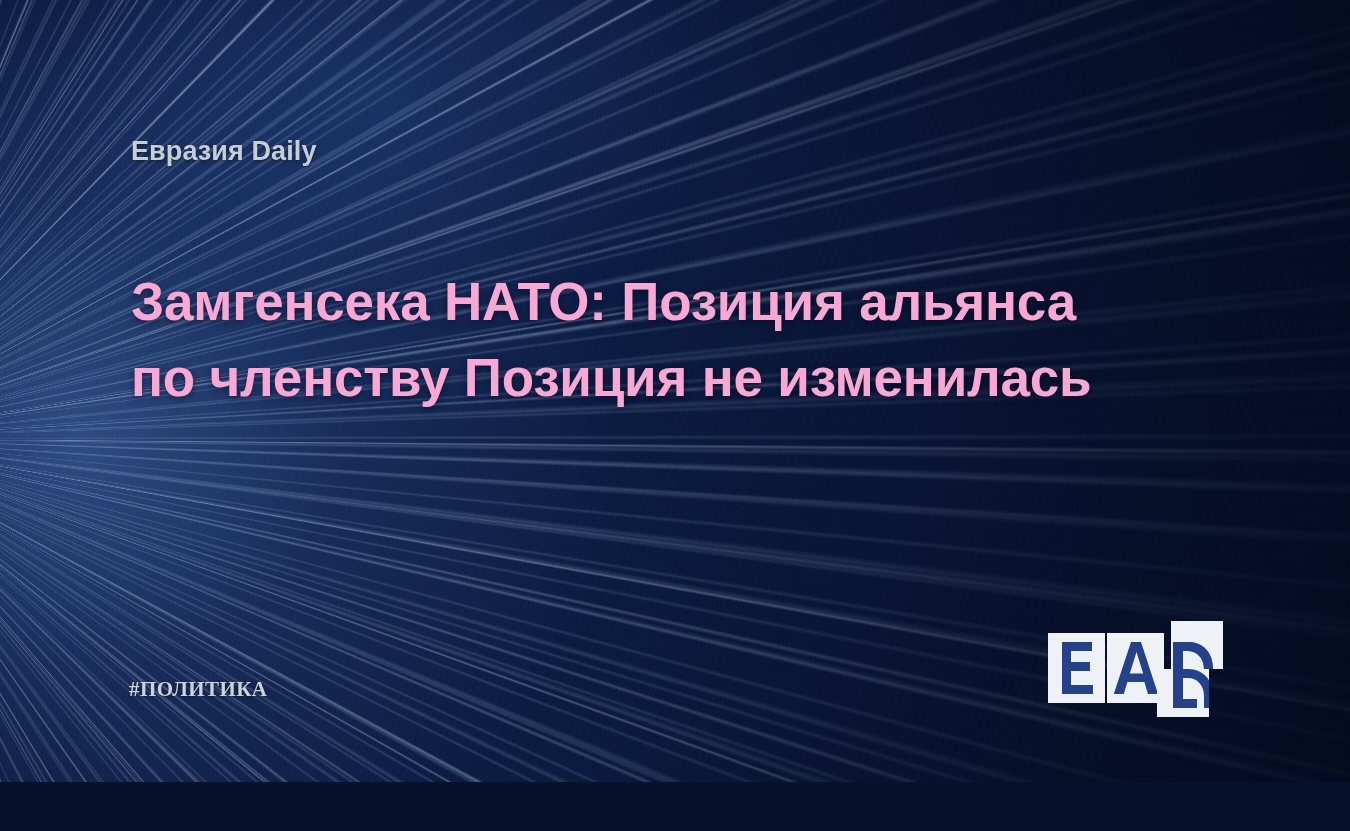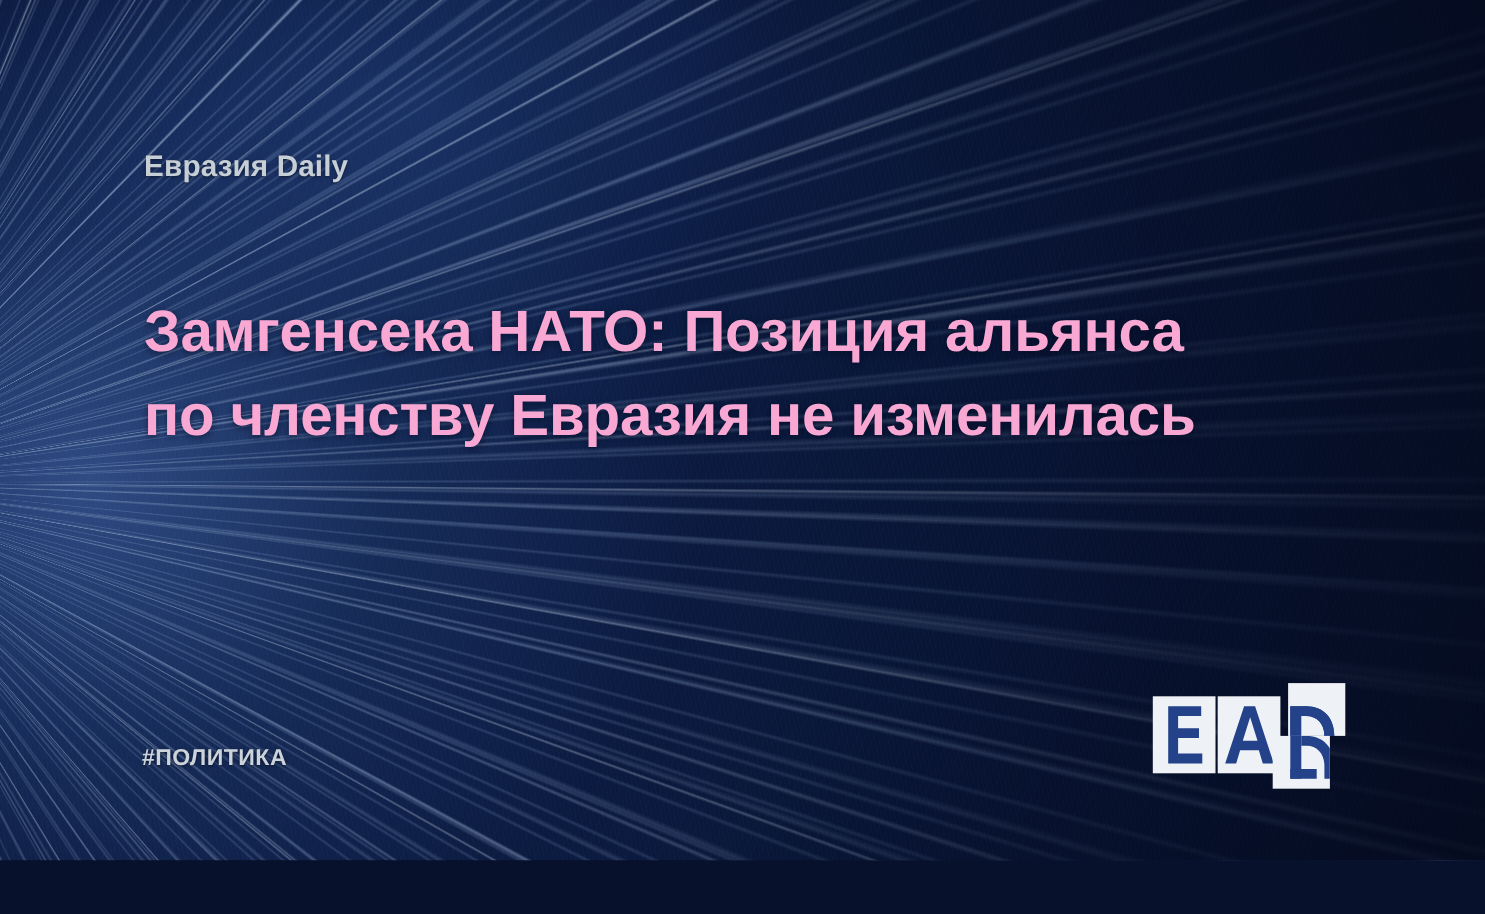--- a/index.html
+++ b/index.html
@@ -139,20 +139,21 @@
   .tag {
     position: absolute;
     left: 129px;
     top: 677px;
     font-size: 21px;
     font-weight: 700;
     letter-spacing: .4px;
     color: #ccd3da;
     text-shadow: 0 1px 3px rgba(0,0,0,.5);
     white-space: nowrap;
+    font-family: Liberation Serif, serif;
   }
 
   
   .logo {
     position: absolute;
     left: 1047px;
     top: 621px;
     width: 176px;
     height: 96px;
   }
@@ -183,21 +184,21 @@
   <div class="trail-mask"></div>
   <div class="grain"></div>
   <div class="vignette"></div>
 
   <div class="content">
 
     <div class="brand">Евразия Daily</div>
 
     <h1 class="headline">
       <span class="line">Замгенсека НАТО: Позиция альянса</span>
-      <span class="line">по членству Евразия не изменилась</span>
+      <span class="line">по членству Позиция не изменилась</span>
     </h1>
 
     <div class="tag">#ПОЛИТИКА</div>
 
     <div class="logo">
 
       <div class="tile tile-e">
         <svg width="57" height="70" viewBox="0 0 57 70" aria-hidden="true">
           <path class="glyph" d="M14 9 h30 v9 h-21 v11 h19 v9 h-19 v14 h22 v9 h-31 z"></path>
         </svg>

